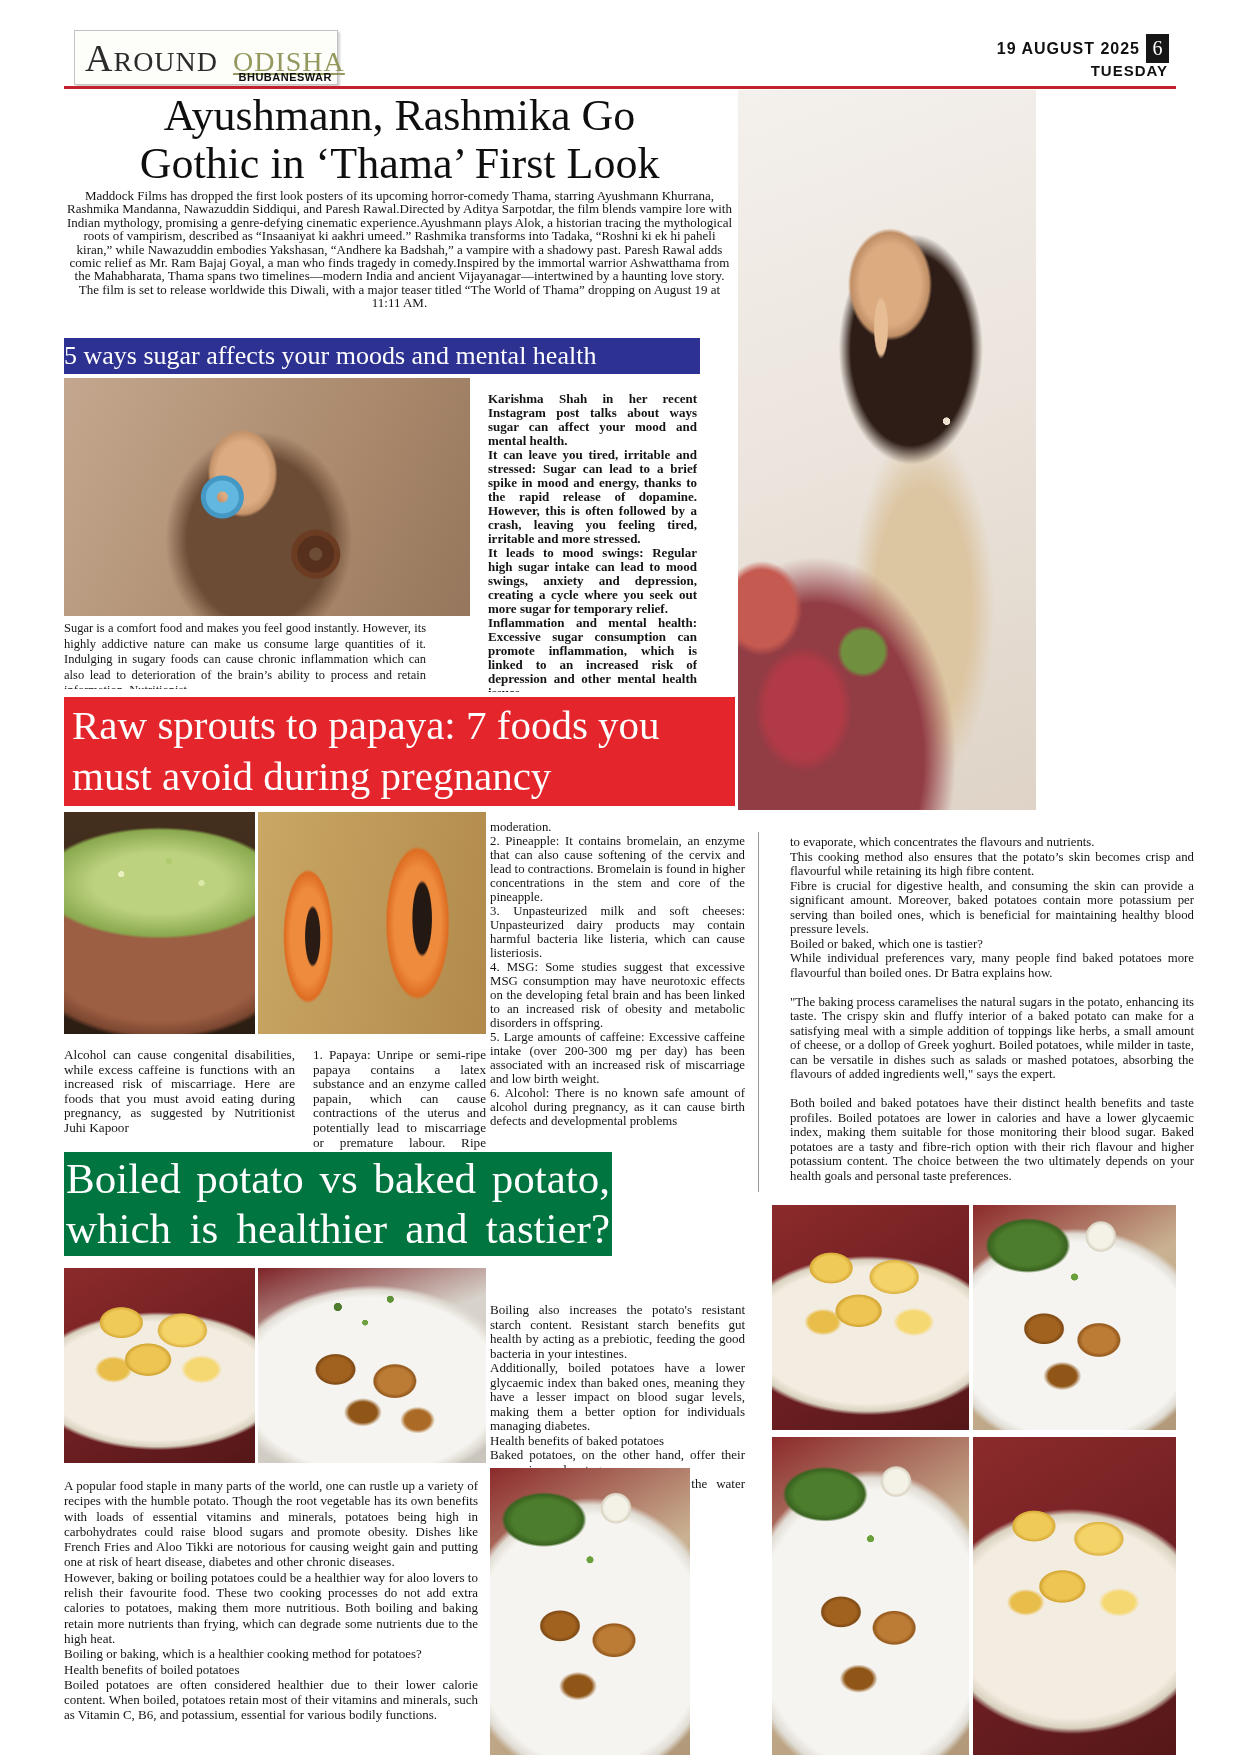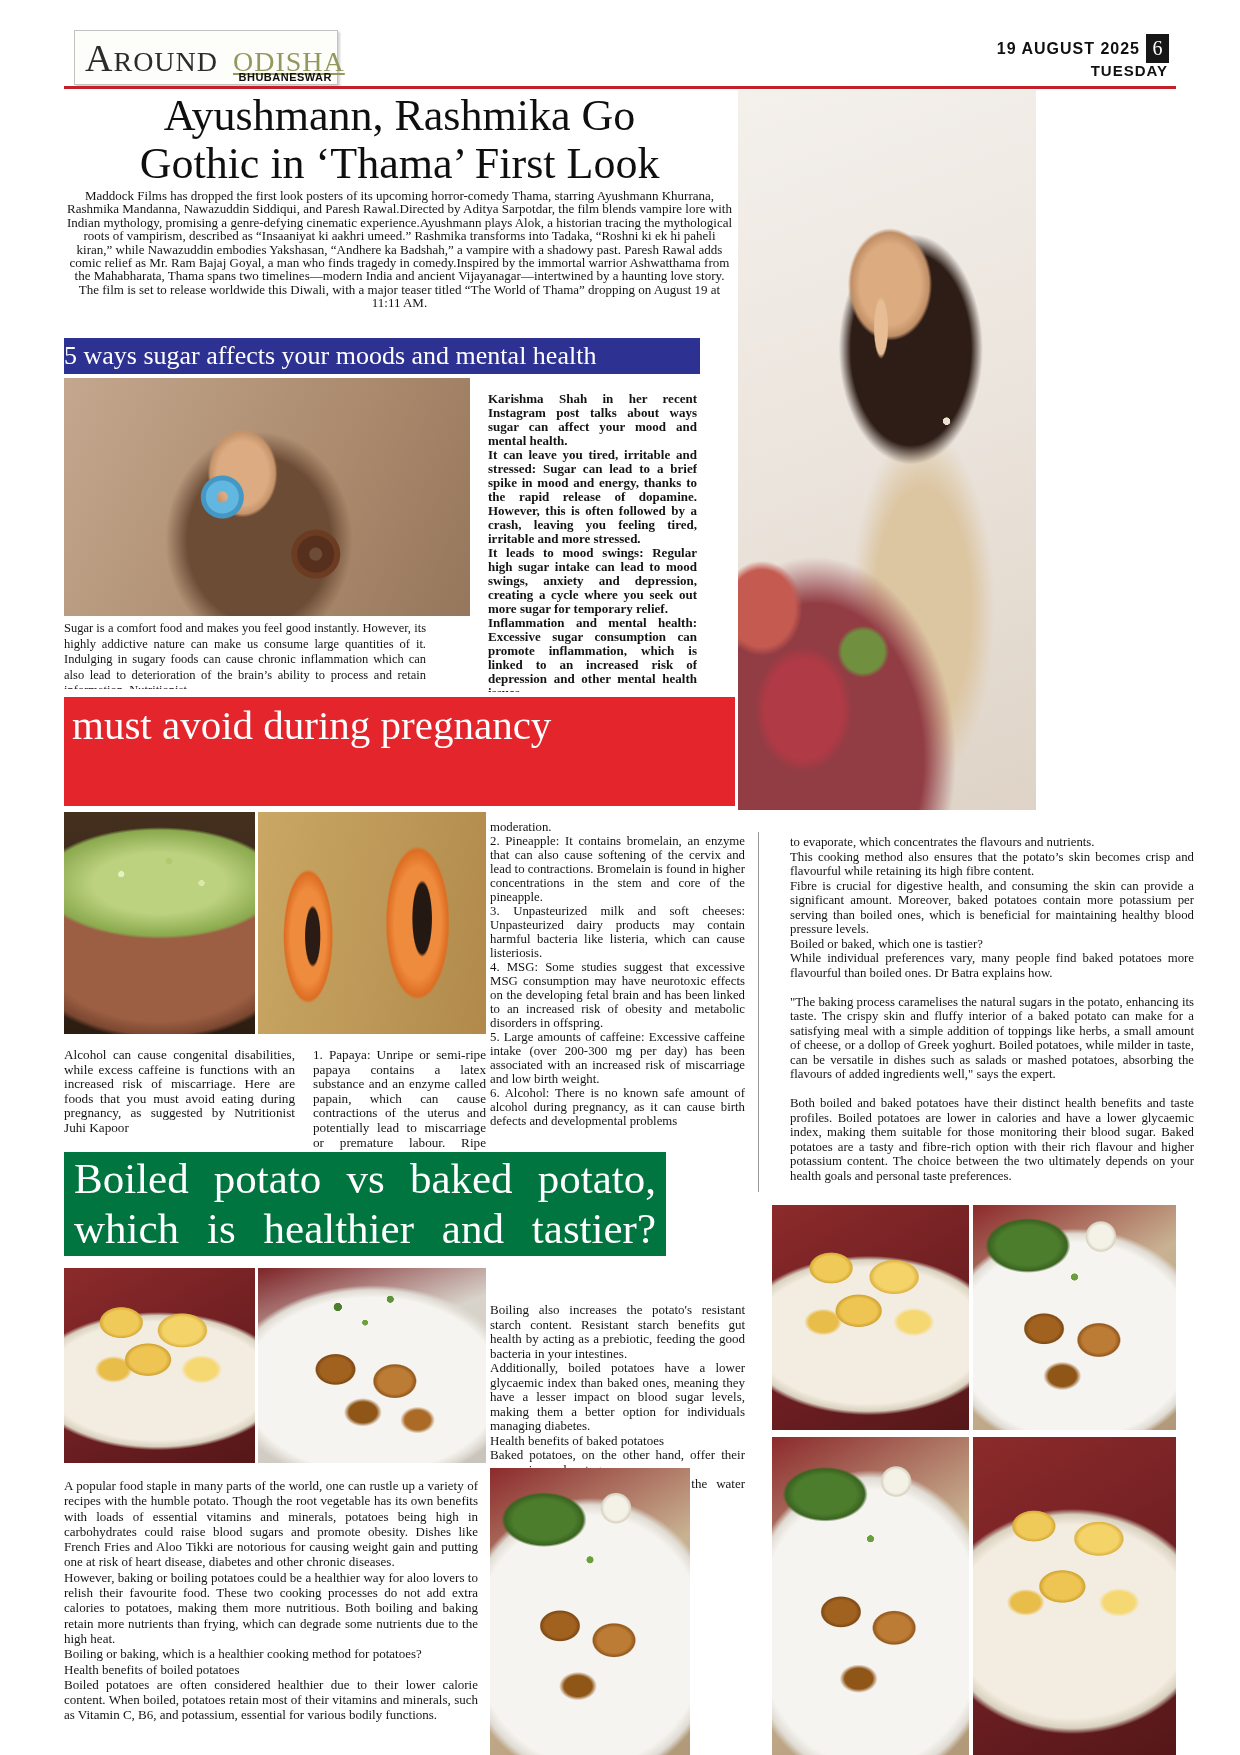--- a/index.html
+++ b/index.html
@@ -33,22 +33,22 @@
                     font-size:44px; line-height:48px; color:#0f0f0f; }
   .thama-body { left:64px; top:189px; width:671px; height:120px; text-align:center;
                 font-size:13px; line-height:13.4px; }
 
   
   .banner { color:#ffffff; overflow:hidden; box-sizing:border-box; }
   .banner-sugar { left:64px; top:338px; width:636px; height:36px; background:#2d3192;
                   font-size:26px; line-height:35px; }
   .banner-preg { left:64px; top:697px; width:671px; height:109px; background:#e4252b;
                  font-size:41px; line-height:51px; padding:3px 0 0 8px; }
-  .banner-potato { left:64px; top:1152px; width:602px; height:104px; background:#007540;
-                   font-size:43px; line-height:50px; padding:2px 10px 0; }
+  .banner-potato { left:64px; top:1152px; width:548px; height:104px; background:#007540;
+                   font-size:43px; line-height:50px; padding:2px 2px 0; }
   .banner-potato .jl { text-align:justify; text-align-last:justify; }
 
   
   .sugar-col { left:488px; top:392px; width:209px; height:300px; font-size:13px; line-height:14px;
                text-align:justify; white-space:pre-line;font-weight:bold; }
   .sugar-caption { left:64px; top:621px; width:362px; height:68px; font-size:12.5px;
                    line-height:15.5px; text-align:justify; }
   .preg-col1 { left:64px; top:1048px; width:231px; height:104px; font-size:13.2px;
                line-height:14.6px; text-align:justify; }
   .preg-col2 { left:313px; top:1048px; width:173px; height:104px; font-size:13.2px;
@@ -163,20 +163,21 @@
 
   <div class="abs banner banner-sugar">5 ways sugar affects your moods and mental health</div>
   <div class="photo ph-donut"></div>
   <div class="abs txt sugar-col">Karishma Shah in her recent Instagram post talks about ways sugar can affect your mood and mental health.
 It can leave you tired, irritable and stressed: Sugar can lead to a brief spike in mood and energy, thanks to the rapid release of dopamine. However, this is often followed by a crash, leaving you feeling tired, irritable and more stressed.
 It leads to mood swings: Regular high sugar intake can lead to mood swings, anxiety and depression, creating a cycle where you seek out more sugar for temporary relief.
 Inflammation and mental health: Excessive sugar consumption can promote inflammation, which is linked to an increased risk of depression and other mental health issues</div>
   <div class="abs txt sugar-caption">Sugar is a comfort food and makes you feel good instantly. However, its highly addictive nature can make us consume large quantities of it. Indulging in sugary foods can cause chronic inflammation which can also lead to deterioration of the brain’s ability to process and retain information. Nutritionist</div>
 
   <div class="abs banner banner-preg">
+    <div>Raw sprouts to papaya: 7 foods you</div>
     <div>must avoid during pregnancy</div>
   </div>
   <div class="photo ph-sprouts"></div>
   <div class="photo ph-papaya"></div>
   <div class="abs txt preg-col1">Alcohol can cause congenital disabilities, while excess caffeine is functions with an increased risk of miscarriage. Here are foods that you must avoid eating during pregnancy, as suggested by Nutritionist Juhi Kapoor</div>
   <div class="abs txt preg-col2">1. Papaya: Unripe or semi-ripe papaya contains a latex substance and an enzyme called papain, which can cause contractions of the uterus and potentially lead to miscarriage or premature labour. Ripe papaya is considered safer to consume in</div>
   <div class="abs txt preg-col3">moderation.
 2. Pineapple: It contains bromelain, an enzyme that can also cause softening of the cervix and lead to contractions. Bromelain is found in higher concentrations in the stem and core of the pineapple.
 3. Unpasteurized milk and soft cheeses: Unpasteurized dairy products may contain harmful bacteria like listeria, which can cause listeriosis.
 4. MSG: Some studies suggest that excessive MSG consumption may have neurotoxic effects on the developing fetal brain and has been linked to an increased risk of obesity and metabolic disorders in offspring.

